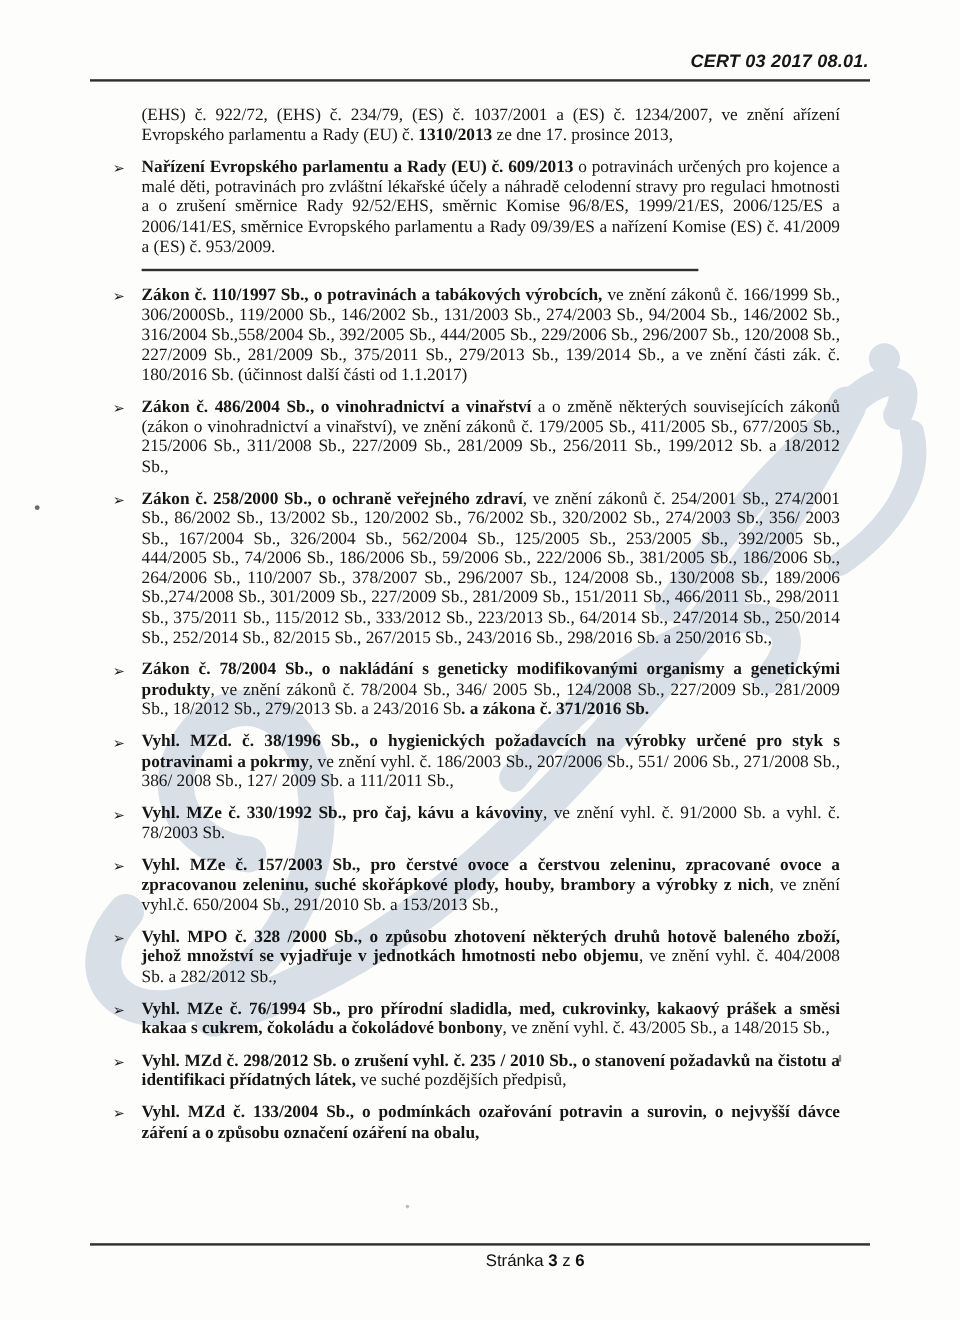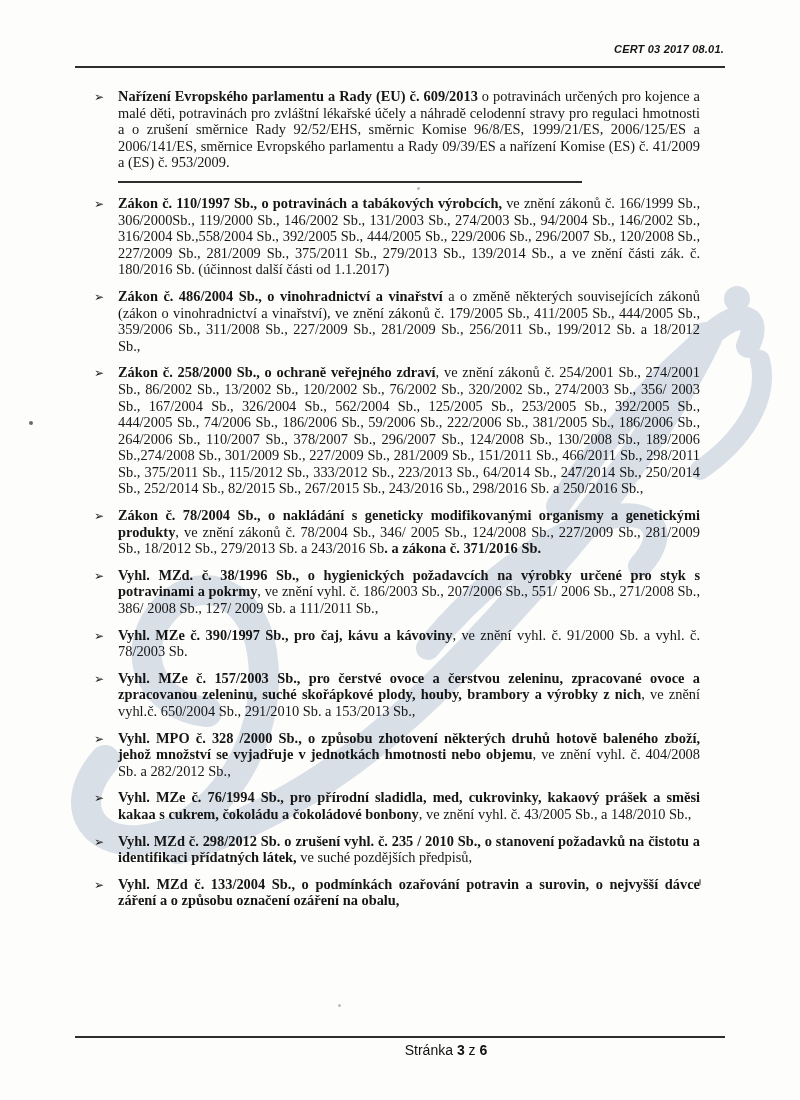--- a/index.html
+++ b/index.html
@@ -9,21 +9,21 @@
     font-family:"Liberation Serif","DejaVu Serif",serif;
     color:#161616;
     position:relative;
     overflow:hidden;
   }
   
   .header-text{
     position:absolute;top:43px;right:76px;
     font-family:"Liberation Sans","DejaVu Sans",sans-serif;
     font-style:italic;font-weight:bold;
-    font-size:11px;letter-spacing:.2px;
+    font-size:15px;letter-spacing:.2px;
     z-index:2;
   }
   .header-line{
     position:absolute;top:66px;left:75px;width:650px;height:0;
     border-top:2px solid #2e2e2e;z-index:2;
   }
   
   .content{
     position:absolute;top:88px;left:118px;width:582px;z-index:2;
   }
@@ -68,60 +68,61 @@
   .speck3{left:338px;top:1004px;width:3px;height:3px;background:#bdbdbd;}
   .speck4{left:699px;top:879px;width:2px;height:6px;background:#8f8f8f;border-radius:2px;}
 </style>
 </head>
 <body>
 
 <div class="header-text">CERT 03 2017 08.01.</div>
 <div class="header-line"></div>
 
 <div class="content" id="content">
+    <p class="para"><span>(EHS) č. 922/72, (EHS) č. 234/79, (ES) č. 1037/2001 a (ES) č. 1234/2007, ve znění ařízení Evropského parlamentu a Rady (EU) č. </span><span class="b">1310/2013</span><span> ze dne 17. prosince 2013,</span></p>
     <div class="li">
       <span class="marker">➢</span>
       <span class="li-text"><span class="b">Nařízení Evropského parlamentu a Rady (EU) č. 609/2013</span><span> o potravinách určených pro kojence a malé děti, potravinách pro zvláštní lékařské účely a náhradě celodenní stravy pro regulaci hmotnosti a o zrušení směrnice Rady 92/52/EHS, směrnic Komise 96/8/ES, 1999/21/ES, 2006/125/ES a 2006/141/ES, směrnice Evropského parlamentu a Rady 09/39/ES a nařízení Komise (ES) č. 41/2009 a (ES) č. 953/2009.</span></span>
     </div>
     <hr class="separator">
     <div class="li">
       <span class="marker">➢</span>
       <span class="li-text"><span class="b">Zákon č. 110/1997 Sb., o potravinách a tabákových výrobcích,</span><span> ve znění zákonů č. 166/1999 Sb., 306/2000Sb., 119/2000 Sb., 146/2002 Sb., 131/2003 Sb., 274/2003 Sb., 94/2004 Sb., 146/2002 Sb., 316/2004 Sb.,558/2004 Sb., 392/2005 Sb., 444/2005 Sb., 229/2006 Sb., 296/2007 Sb., 120/2008 Sb., 227/2009 Sb., 281/2009 Sb., 375/2011 Sb., 279/2013 Sb., 139/2014 Sb., a ve znění části zák. č. 180/2016 Sb. (účinnost další části od 1.1.2017)</span></span>
     </div>
     <div class="li">
       <span class="marker">➢</span>
-      <span class="li-text"><span class="b">Zákon č. 486/2004 Sb., o vinohradnictví a vinařství</span><span> a o změně některých souvisejících zákonů (zákon o vinohradnictví a vinařství), ve znění zákonů č. 179/2005 Sb., 411/2005 Sb., 444/2005 Sb., 359/2006 Sb., 311/2008 Sb., 227/2009 Sb., 281/2009 Sb., 256/2011 Sb., 199/2012 Sb. a 18/2012 Sb.,</span></span>
+      <span class="li-text"><span class="b">Zákon č. 486/2004 Sb., o vinohradnictví a vinařství</span><span> a o změně některých souvisejících zákonů (zákon o vinohradnictví a vinařství), ve znění zákonů č. 179/2005 Sb., 411/2005 Sb., 677/2005 Sb., 215/2006 Sb., 311/2008 Sb., 227/2009 Sb., 281/2009 Sb., 256/2011 Sb., 199/2012 Sb. a 18/2012 Sb.,</span></span>
     </div>
     <div class="li">
       <span class="marker">➢</span>
       <span class="li-text"><span class="b">Zákon č. 258/2000 Sb., o ochraně veřejného zdraví</span><span>, ve znění zákonů č. 254/2001 Sb., 274/2001 Sb., 86/2002 Sb., 13/2002 Sb., 120/2002 Sb., 76/2002 Sb., 320/2002 Sb., 274/2003 Sb., 356/ 2003 Sb., 167/2004 Sb., 326/2004 Sb., 562/2004 Sb., 125/2005 Sb., 253/2005 Sb., 392/2005 Sb., 444/2005 Sb., 74/2006 Sb., 186/2006 Sb., 59/2006 Sb., 222/2006 Sb., 381/2005 Sb., 186/2006 Sb., 264/2006 Sb., 110/2007 Sb., 378/2007 Sb., 296/2007 Sb., 124/2008 Sb., 130/2008 Sb., 189/2006 Sb.,274/2008 Sb., 301/2009 Sb., 227/2009 Sb., 281/2009 Sb., 151/2011 Sb., 466/2011 Sb., 298/2011 Sb., 375/2011 Sb., 115/2012 Sb., 333/2012 Sb., 223/2013 Sb., 64/2014 Sb., 247/2014 Sb., 250/2014 Sb., 252/2014 Sb., 82/2015 Sb., 267/2015 Sb., 243/2016 Sb., 298/2016 Sb. a 250/2016 Sb.,</span></span>
     </div>
     <div class="li">
       <span class="marker">➢</span>
       <span class="li-text"><span class="b">Zákon č. 78/2004 Sb., o nakládání s geneticky modifikovanými organismy a genetickými produkty</span><span>, ve znění zákonů č. 78/2004 Sb., 346/ 2005 Sb., 124/2008 Sb., 227/2009 Sb., 281/2009 Sb., 18/2012 Sb., 279/2013 Sb. a 243/2016 Sb</span><span class="b">. a zákona č. 371/2016 Sb.</span></span>
     </div>
     <div class="li">
       <span class="marker">➢</span>
       <span class="li-text"><span class="b">Vyhl. MZd. č. 38/1996 Sb., o hygienických požadavcích na výrobky určené pro styk s potravinami a pokrmy</span><span>, ve znění vyhl. č. 186/2003 Sb., 207/2006 Sb., 551/ 2006 Sb., 271/2008 Sb., 386/ 2008 Sb., 127/ 2009 Sb. a 111/2011 Sb.,</span></span>
     </div>
     <div class="li">
       <span class="marker">➢</span>
-      <span class="li-text"><span class="b">Vyhl. MZe č. 390/1997 Sb., pro čaj, kávu a kávoviny</span><span>, ve znění vyhl. č. 91/2000 Sb. a vyhl. č. 78/2003 Sb.</span></span>
+      <span class="li-text"><span class="b">Vyhl. MZe č. 330/1992 Sb., pro čaj, kávu a kávoviny</span><span>, ve znění vyhl. č. 91/2000 Sb. a vyhl. č. 78/2003 Sb.</span></span>
     </div>
     <div class="li">
       <span class="marker">➢</span>
       <span class="li-text"><span class="b">Vyhl. MZe č. 157/2003 Sb., pro čerstvé ovoce a čerstvou zeleninu, zpracované ovoce a zpracovanou zeleninu, suché skořápkové plody, houby, brambory a výrobky z nich</span><span>, ve znění vyhl.č. 650/2004 Sb., 291/2010 Sb. a 153/2013 Sb.,</span></span>
     </div>
     <div class="li">
       <span class="marker">➢</span>
       <span class="li-text"><span class="b">Vyhl. MPO č. 328 /2000 Sb., o způsobu zhotovení některých druhů hotově baleného zboží, jehož množství se vyjadřuje v jednotkách hmotnosti nebo objemu</span><span>, ve znění vyhl. č. 404/2008 Sb. a 282/2012 Sb.,</span></span>
     </div>
     <div class="li">
       <span class="marker">➢</span>
-      <span class="li-text"><span class="b">Vyhl. MZe č. 76/1994 Sb., pro přírodní sladidla, med, cukrovinky, kakaový prášek a směsi kakaa s cukrem, čokoládu a čokoládové bonbony</span><span>, ve znění vyhl. č. 43/2005 Sb., a 148/2010 Sb.,</span></span>
+      <span class="li-text"><span class="b">Vyhl. MZe č. 76/1994 Sb., pro přírodní sladidla, med, cukrovinky, kakaový prášek a směsi kakaa s cukrem, čokoládu a čokoládové bonbony</span><span>, ve znění vyhl. č. 43/2005 Sb., a 148/2015 Sb.,</span></span>
     </div>
     <div class="li">
       <span class="marker">➢</span>
       <span class="li-text"><span class="b">Vyhl. MZd č. 298/2012 Sb. o zrušení vyhl. č. 235 / 2010 Sb., o stanovení požadavků na čistotu a identifikaci přídatných látek,</span><span> ve suché pozdějších předpisů,</span></span>
     </div>
     <div class="li">
       <span class="marker">➢</span>
       <span class="li-text"><span class="b">Vyhl. MZd č. 133/2004 Sb., o podmínkách ozařování potravin a surovin, o nejvyšší dávce záření a o způsobu označení ozáření na obalu,</span></span>
     </div>
   </div>

